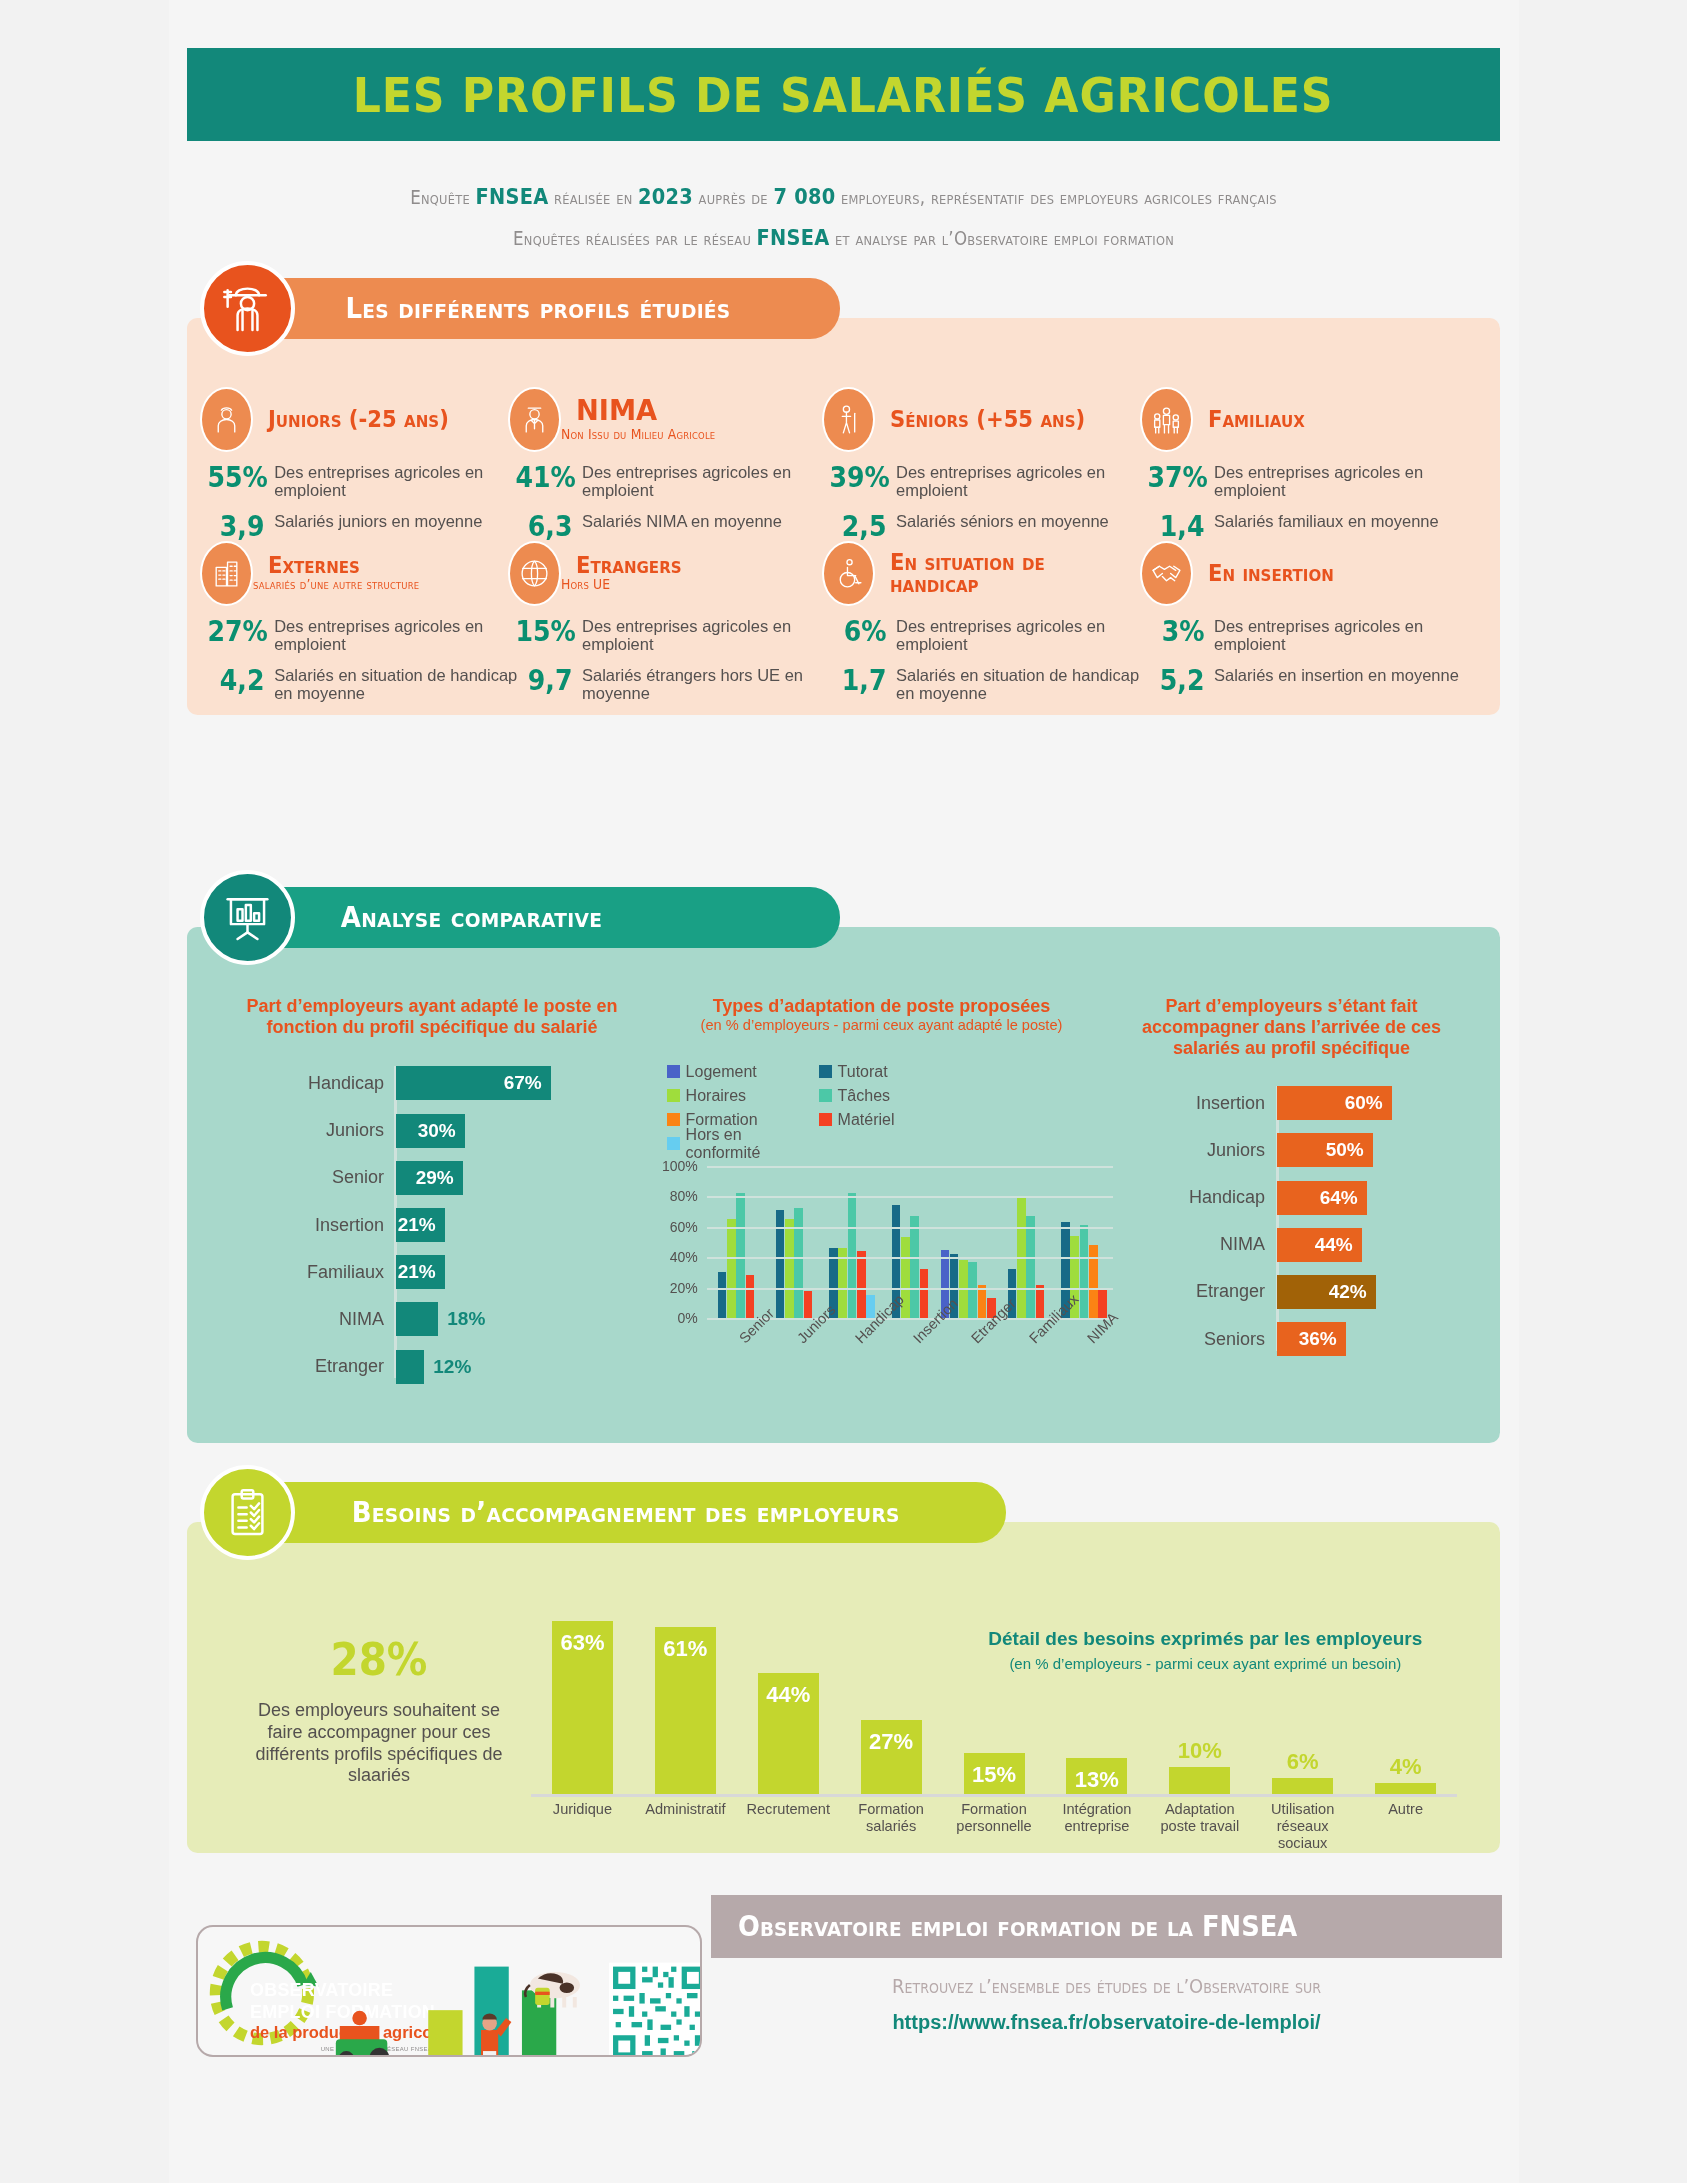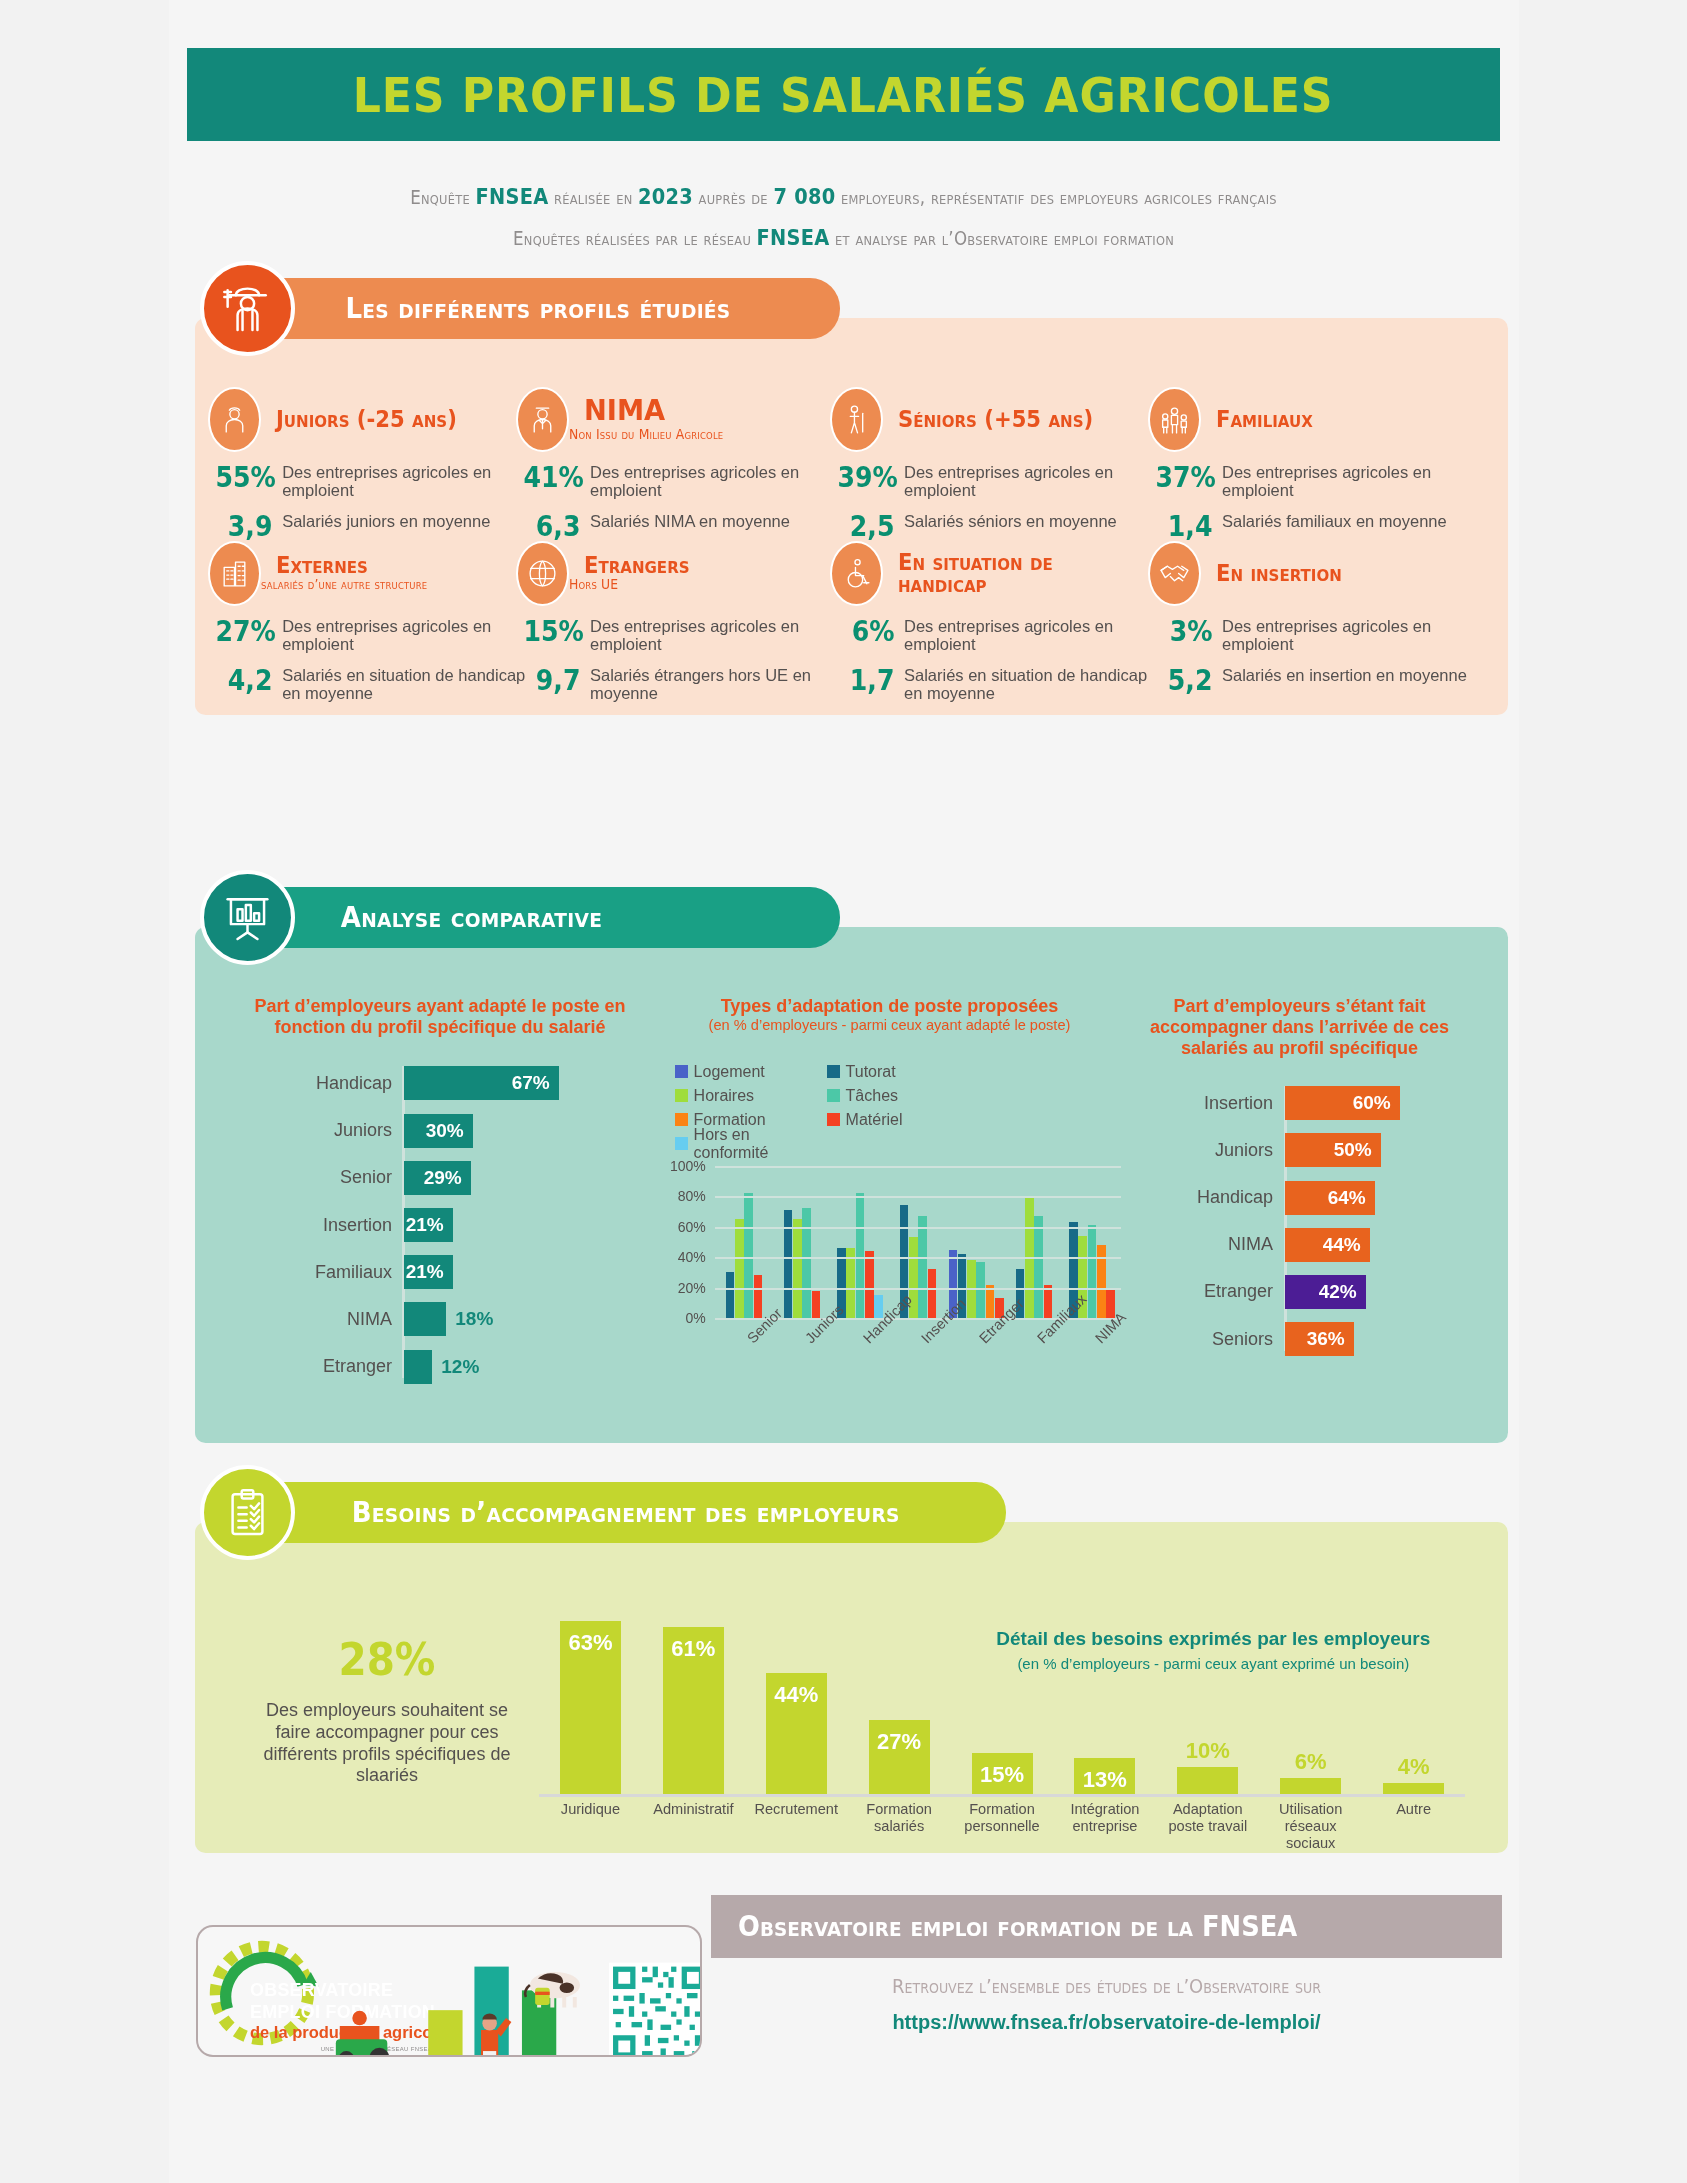--- a/index.html
+++ b/index.html
@@ -44,21 +44,21 @@
     letter-spacing: 0.3px;
     transform: scaleX(0.88);
   }
   .subtitle .hl { color: #12887a; font-weight: bold; font-size: 22px; }
   #sub1 { top: 184px; }
   #sub2 { top: 225px; }
 
   
   .section { position: absolute; }
   .sec-body {
-    position: absolute; left: 8px; top: 40px;
+    position: absolute; left: 0; top: 40px;
     border-radius: 10.6px;
   }
   .sec-tab {
     position: absolute; left: 58px; top: 0;
     height: 61px;
     border-radius: 0 30px 30px 0;
     display: flex; align-items: center;
     padding-left: 86px; padding-right: 40px;
     z-index: 3;
   }
@@ -712,21 +712,21 @@
               </div>
             </div>
             <div class="hrow">
               <span class="lbl">NIMA</span>
               <div class="bar" style="width:85px;background:#e8631e">
                 <span class="v">44%</span>
               </div>
             </div>
             <div class="hrow">
               <span class="lbl">Etranger</span>
-              <div class="bar" style="width:81px;background:#4c1d95">
+              <div class="bar" style="width:99px;background:#a16207">
                 <span class="v">42%</span>
               </div>
             </div>
             <div class="hrow">
               <span class="lbl">Seniors</span>
               <div class="bar" style="width:69px;background:#e8631e">
                 <span class="v">36%</span>
               </div>
             </div>
           </div>

